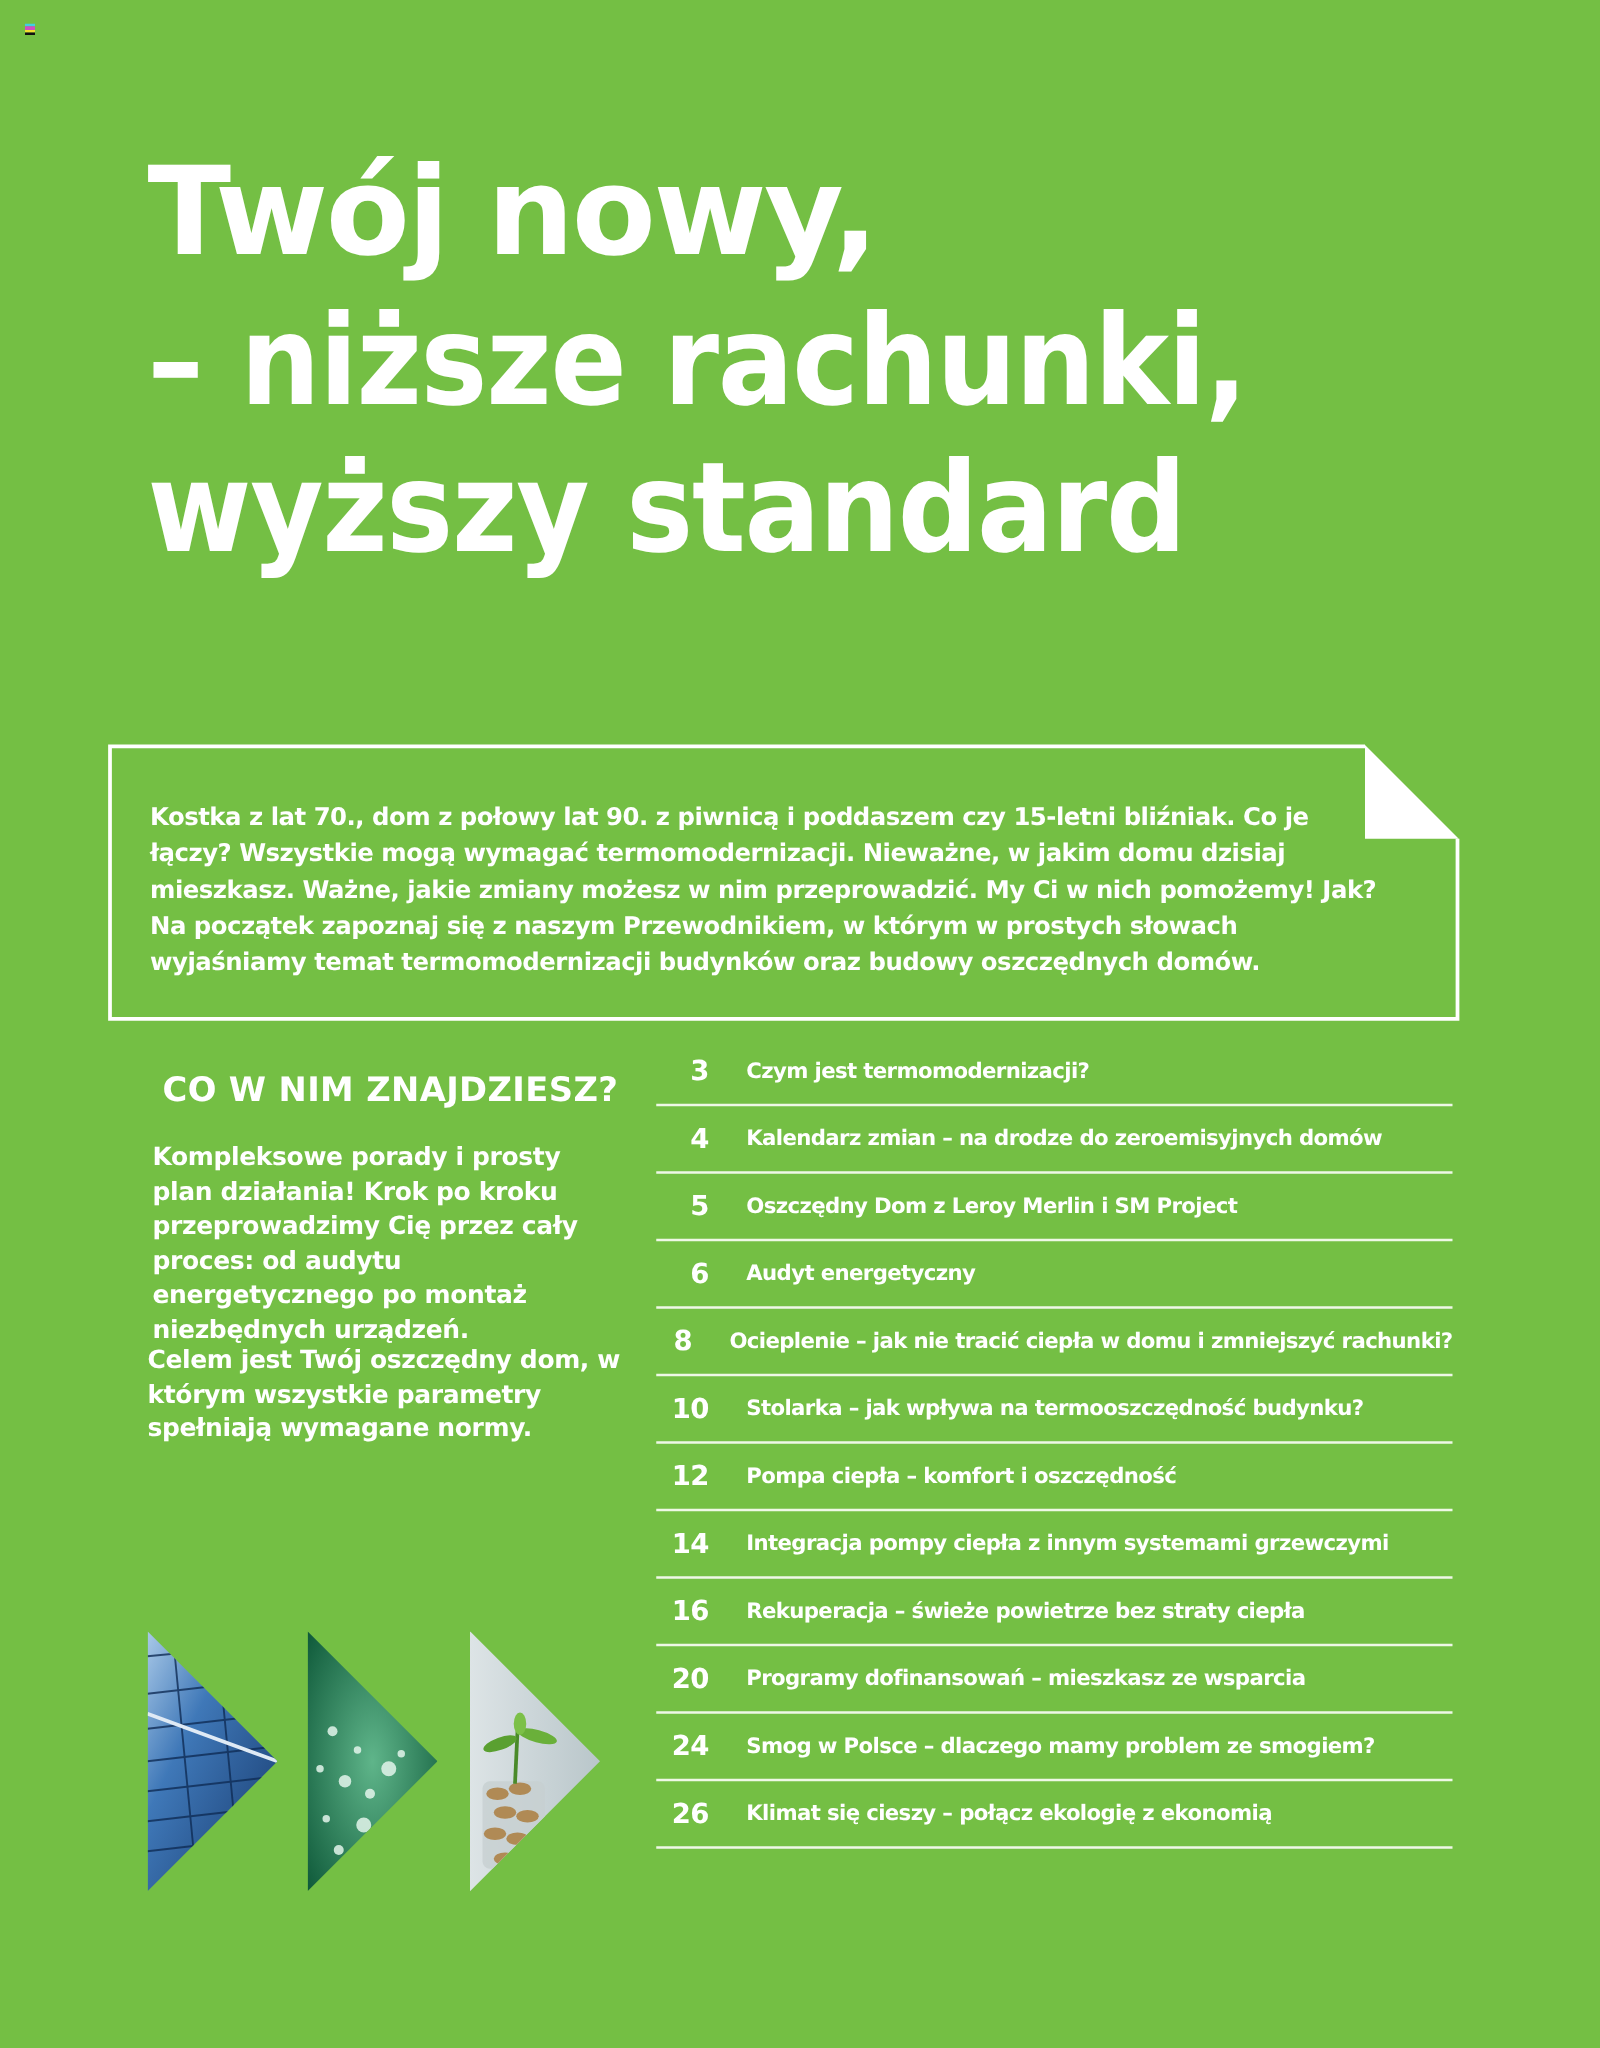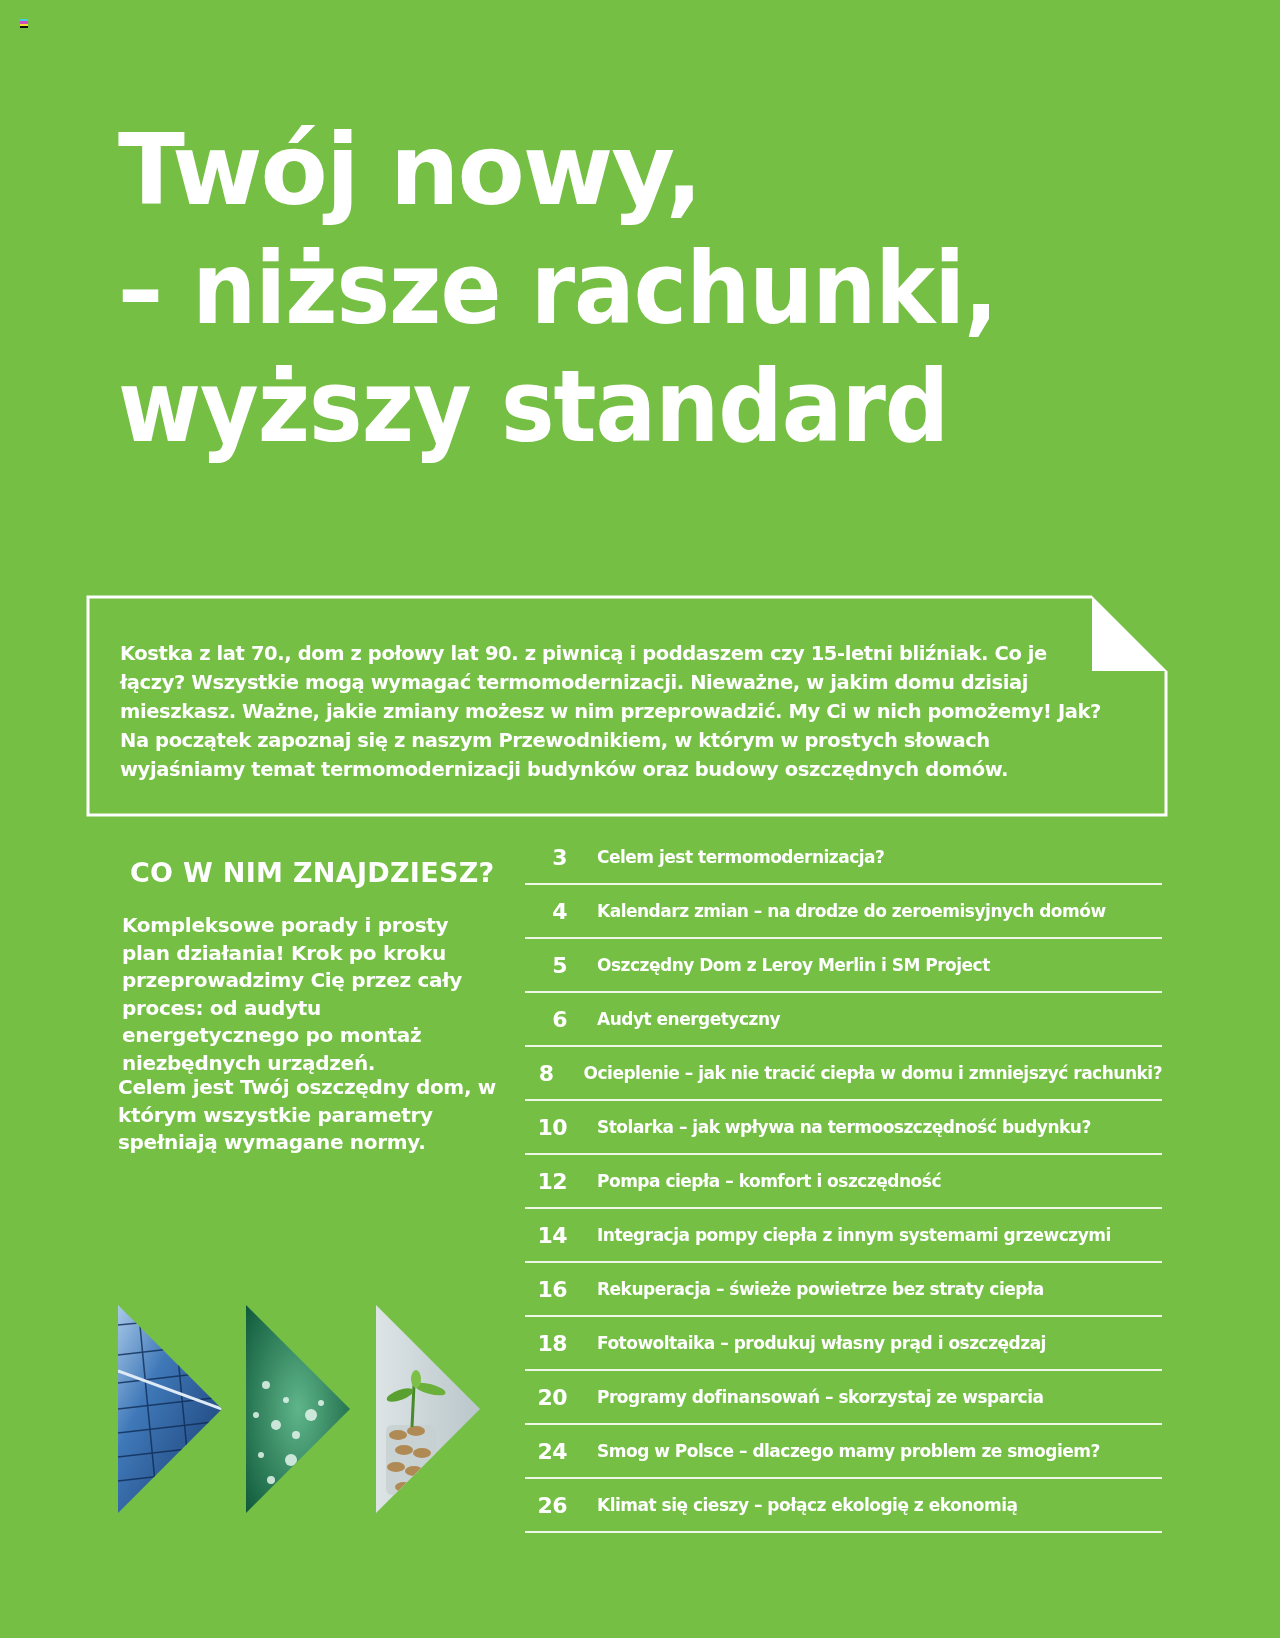--- a/index.html
+++ b/index.html
@@ -104,21 +104,21 @@
   <p class="note-text" style="margin:0;">Kostka z lat 70., dom z połowy lat 90. z piwnicą i poddaszem czy 15-letni bliźniak. Co je łączy? Wszystkie mogą wymagać termomodernizacji. Nieważne, w jakim domu dzisiaj mieszkasz. Ważne, jakie zmiany możesz w nim przeprowadzić. My Ci w nich pomożemy! Jak? Na początek zapoznaj się z naszym Przewodnikiem, w którym w prostych słowach wyjaśniamy temat termomodernizacji budynków oraz budowy oszczędnych domów.</p>
 </div>
 
 <h2 class="contents-heading" style="margin:12px;">CO W NIM ZNAJDZIESZ?</h2>
 <p class="side-para p1" style="margin:4px;">Kompleksowe porady i prosty plan działania! Krok po kroku przeprowadzimy Cię przez cały proces: od audytu energetycznego po montaż niezbędnych urządzeń.</p>
 <p class="side-para p2" style="margin:0;">Celem jest Twój oszczędny dom, w którym wszystkie parametry spełniają wymagane normy.</p>
 
 <ul class="toc">
   <li>
       <span class="num">3</span>
-      <span class="title">Celem jest termomodernizacja?</span>
+      <span class="title">Czym jest termomodernizacji?</span>
     </li>
   <li>
       <span class="num">4</span>
       <span class="title">Kalendarz zmian – na drodze do zeroemisyjnych domów</span>
     </li>
   <li>
       <span class="num">5</span>
       <span class="title">Oszczędny Dom z Leroy Merlin i SM Project</span>
     </li>
   <li>
@@ -139,26 +139,22 @@
     </li>
   <li>
       <span class="num">14</span>
       <span class="title">Integracja pompy ciepła z innym systemami grzewczymi</span>
     </li>
   <li>
       <span class="num">16</span>
       <span class="title">Rekuperacja – świeże powietrze bez straty ciepła</span>
     </li>
   <li>
-      <span class="num">18</span>
-      <span class="title">Fotowoltaika – produkuj własny prąd i oszczędzaj</span>
-    </li>
-  <li>
       <span class="num">20</span>
-      <span class="title">Programy dofinansowań – skorzystaj ze wsparcia</span>
+      <span class="title">Programy dofinansowań – mieszkasz ze wsparcia</span>
     </li>
   <li>
       <span class="num">24</span>
       <span class="title">Smog w Polsce – dlaczego mamy problem ze smogiem?</span>
     </li>
   <li>
       <span class="num">26</span>
       <span class="title">Klimat się cieszy – połącz ekologię z ekonomią</span>
     </li>
 </ul>

